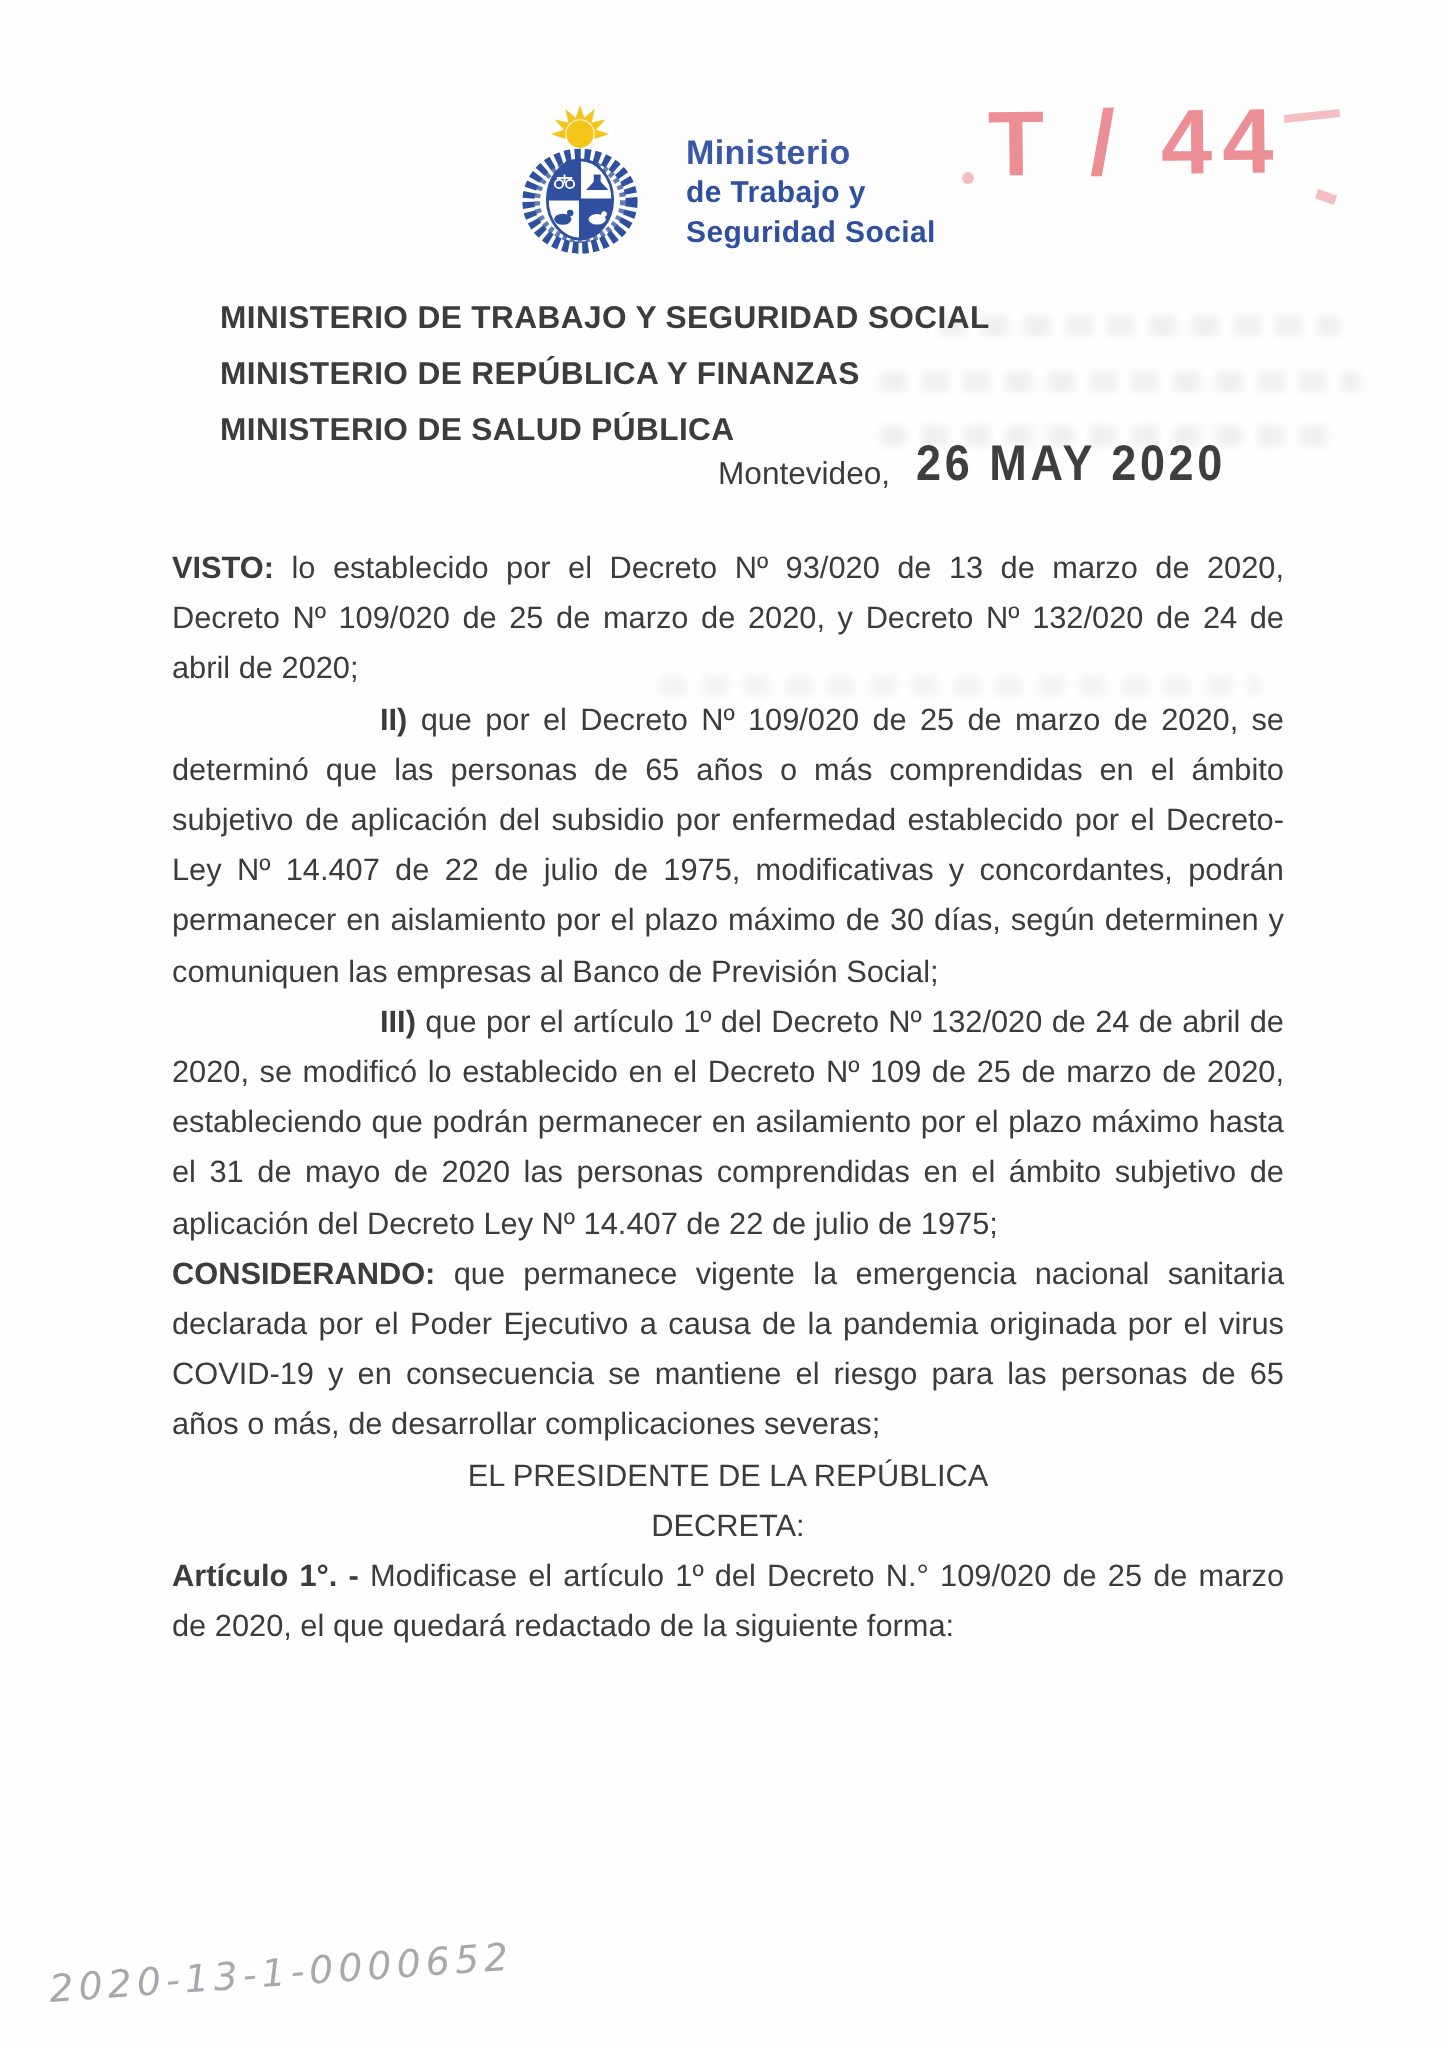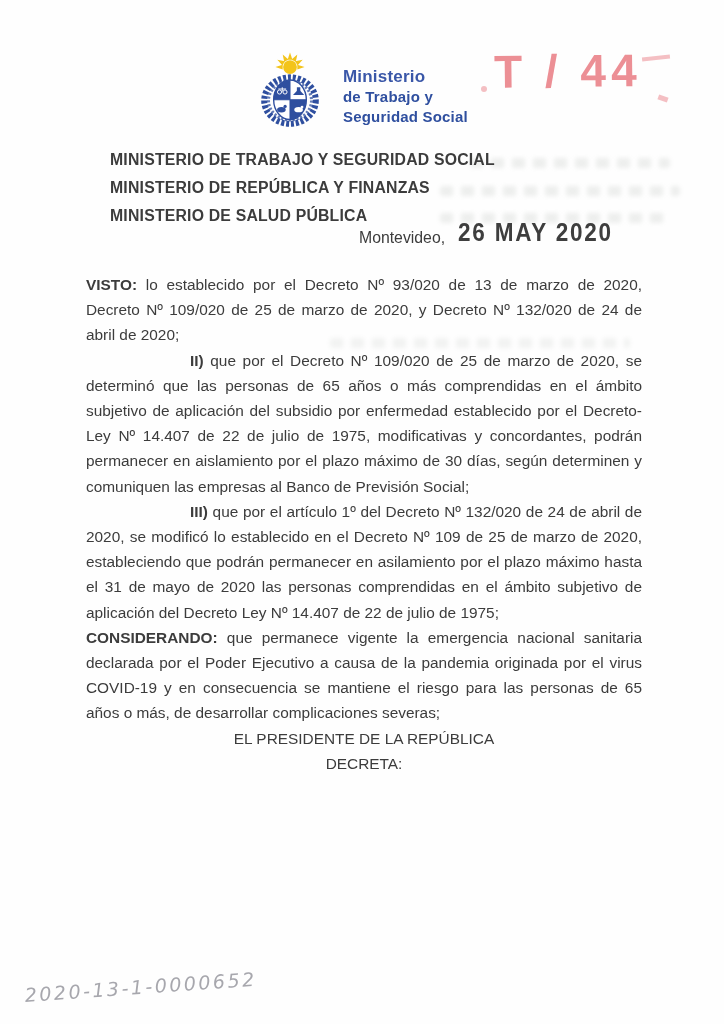--- a/index.html
+++ b/index.html
@@ -163,17 +163,18 @@
   <div class="place">Montevideo,</div>
   <div class="date-stamp">26 MAY 2020</div>
 
   <div class="doc-body">
     <p class="para"><b class="lead">VISTO:</b><span> lo establecido por el Decreto Nº 93/020 de 13 de marzo de 2020, Decreto Nº 109/020 de 25 de marzo de 2020, y Decreto Nº 132/020 de 24 de abril de 2020;</span></p>
     <p class="para indent"><b class="lead">II)</b><span> que por el Decreto Nº 109/020 de 25 de marzo de 2020, se determinó que las personas de 65 años o más comprendidas en el ámbito subjetivo de aplicación del subsidio por enfermedad establecido por el Decreto-Ley Nº 14.407 de 22 de julio de 1975, modificativas y concordantes, podrán permanecer en aislamiento por el plazo máximo de 30 días, según determinen y comuniquen las empresas al Banco de Previsión Social;</span></p>
     <p class="para indent"><b class="lead">III)</b><span> que por el artículo 1º del Decreto Nº 132/020 de 24 de abril de 2020, se modificó lo establecido en el Decreto Nº 109 de 25 de marzo de 2020, estableciendo que podrán permanecer en asilamiento por el plazo máximo hasta el 31 de mayo de 2020 las personas comprendidas en el ámbito subjetivo de aplicación del Decreto Ley Nº 14.407 de 22 de julio de 1975;</span></p>
     <p class="para"><b class="lead">CONSIDERANDO:</b><span> que permanece vigente la emergencia nacional sanitaria declarada por el Poder Ejecutivo a causa de la pandemia originada por el virus COVID-19 y en consecuencia se mantiene el riesgo para las personas de 65 años o más, de desarrollar complicaciones severas;</span></p>
     <p class="para centered">EL PRESIDENTE DE LA REPÚBLICA</p>
     <p class="para centered">DECRETA:</p>
+    <p class="para"><b class="lead">Artículo 1°. -</b><span> Modificase el artículo 1º del Decreto N.° 109/020 de 25 de marzo de 2020, el que quedará redactado de la siguiente forma:</span></p>
   </div>
 
   <div class="handwriting">2020-13-1-0000652</div>
 
 </div>
 
 </body></html>

